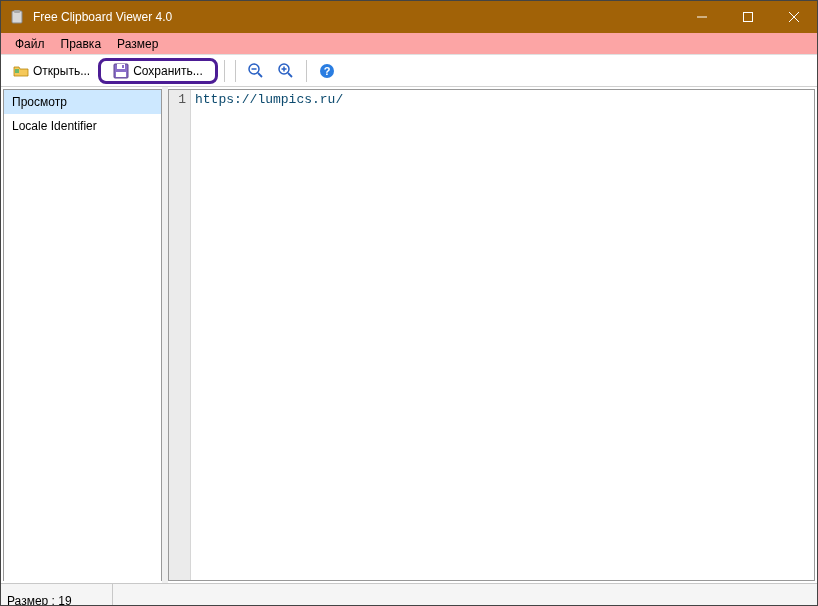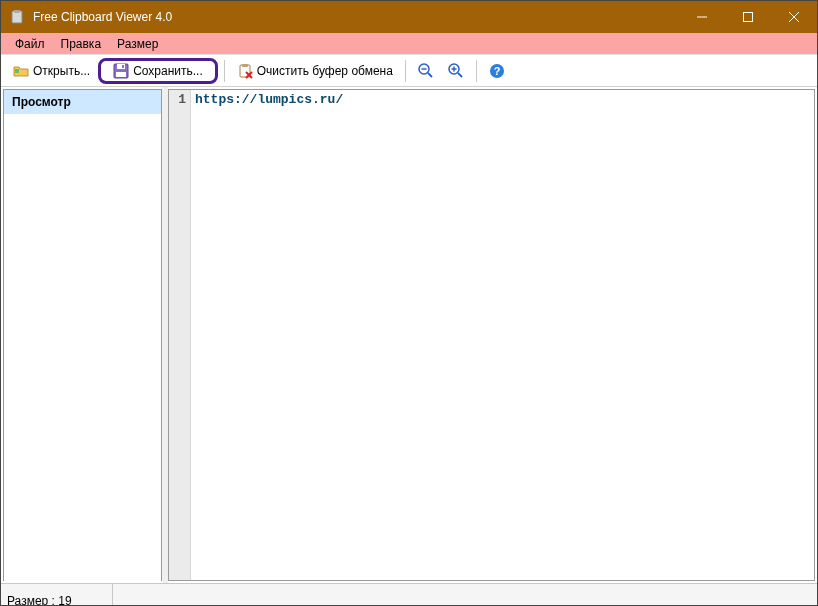--- a/index.html
+++ b/index.html
@@ -88,21 +88,20 @@
       margin: 0 4px;
     }
     .save-highlight {
       border: 3px solid #4c1d95;
       border-radius: 8px;
       padding: 2px 12px;
     }
     .content-area {
       display: flex;
       height: calc(100% - 32px - 22px - 32px - 22px);
-      font-weight: bold;
     }
     .sidebar {
       width: 159px;
       background: #fff;
       border-right: 1px solid #999;
       border-top: 1px solid #999;
       border-left: 1px solid #999;
       margin: 2px 0 2px 2px;
       overflow: hidden;
     }
@@ -217,31 +216,20 @@
         <rect x="4" y="1" width="8" height="5" fill="#fff"></rect>
         <rect x="9" y="2" width="2" height="3" fill="#8a6fc9"></rect>
         <rect x="3" y="9" width="10" height="5" fill="#fff"></rect>
       </svg>
     </span>
     <span>Сохранить...</span>
   </div>
 
   <div class="tb-sep"></div>
 
-  <div class="tb-btn">
-    <span class="ic">
-      <svg width="16" height="16" viewBox="0 0 16 16">
-        <rect x="3" y="2" width="10" height="12" rx="1" fill="#fff" stroke="#a87c4f" stroke-width="1"></rect>
-        <rect x="5" y="1" width="6" height="3" rx="1" fill="#c0a070"></rect>
-        <line x1="9" y1="9" x2="15" y2="15" stroke="#d22" stroke-width="2"></line>
-        <line x1="15" y1="9" x2="9" y2="15" stroke="#d22" stroke-width="2"></line>
-      </svg>
-    </span>
-    <span>Очистить буфер обмена</span>
-  </div>
 
   <div class="tb-sep"></div>
 
   <div class="tb-btn">
     <span class="ic">
       <svg width="16" height="16" viewBox="0 0 16 16">
         <circle cx="6" cy="6" r="5" fill="none" stroke="#2860c4" stroke-width="1.5"></circle>
         <line x1="10" y1="10" x2="14" y2="14" stroke="#2860c4" stroke-width="1.8"></line>
         <line x1="3.5" y1="6" x2="8.5" y2="6" stroke="#2860c4" stroke-width="1.5"></line>
       </svg>
@@ -267,20 +255,21 @@
         <circle cx="8" cy="8" r="7" fill="#2a7de1"></circle>
         <text x="8" y="12" text-anchor="middle" font-size="11" font-weight="bold" fill="#fff" font-family="Arial">?</text>
       </svg>
     </span>
   </div>
 </div>
 
 <div class="content-area">
   <div class="sidebar">
     <div class="sidebar-item selected">Просмотр</div>
+    <div class="sidebar-item">Locale Identifier</div>
   </div>
   <div class="splitter"></div>
   <div class="main-view">
     <div class="gutter">
       <span>1</span>
     </div>
     <div class="text-content">https://lumpics.ru/</div>
   </div>
 </div>
 

